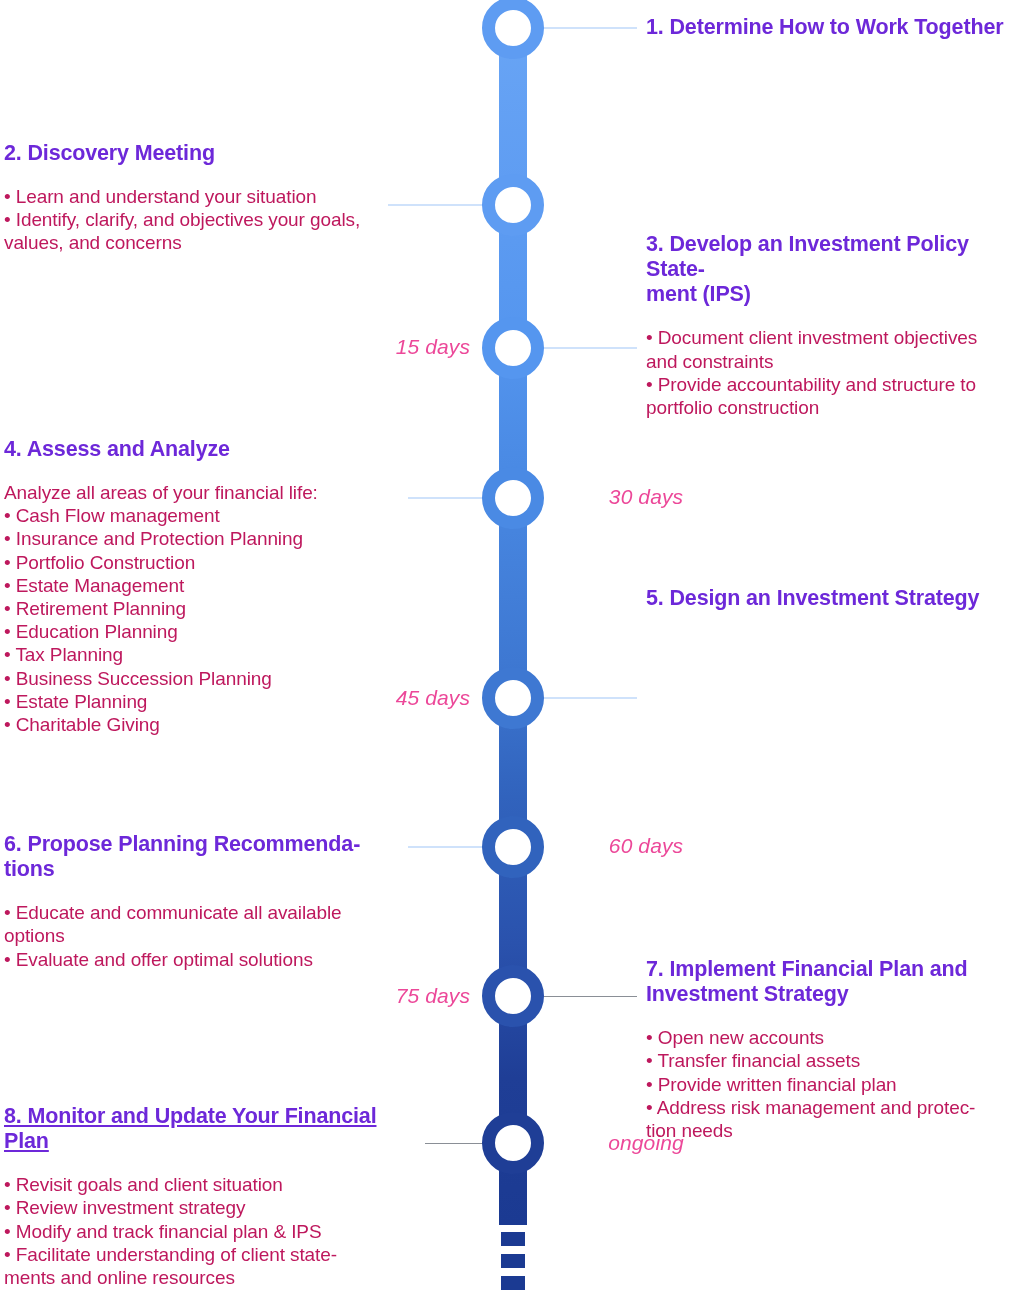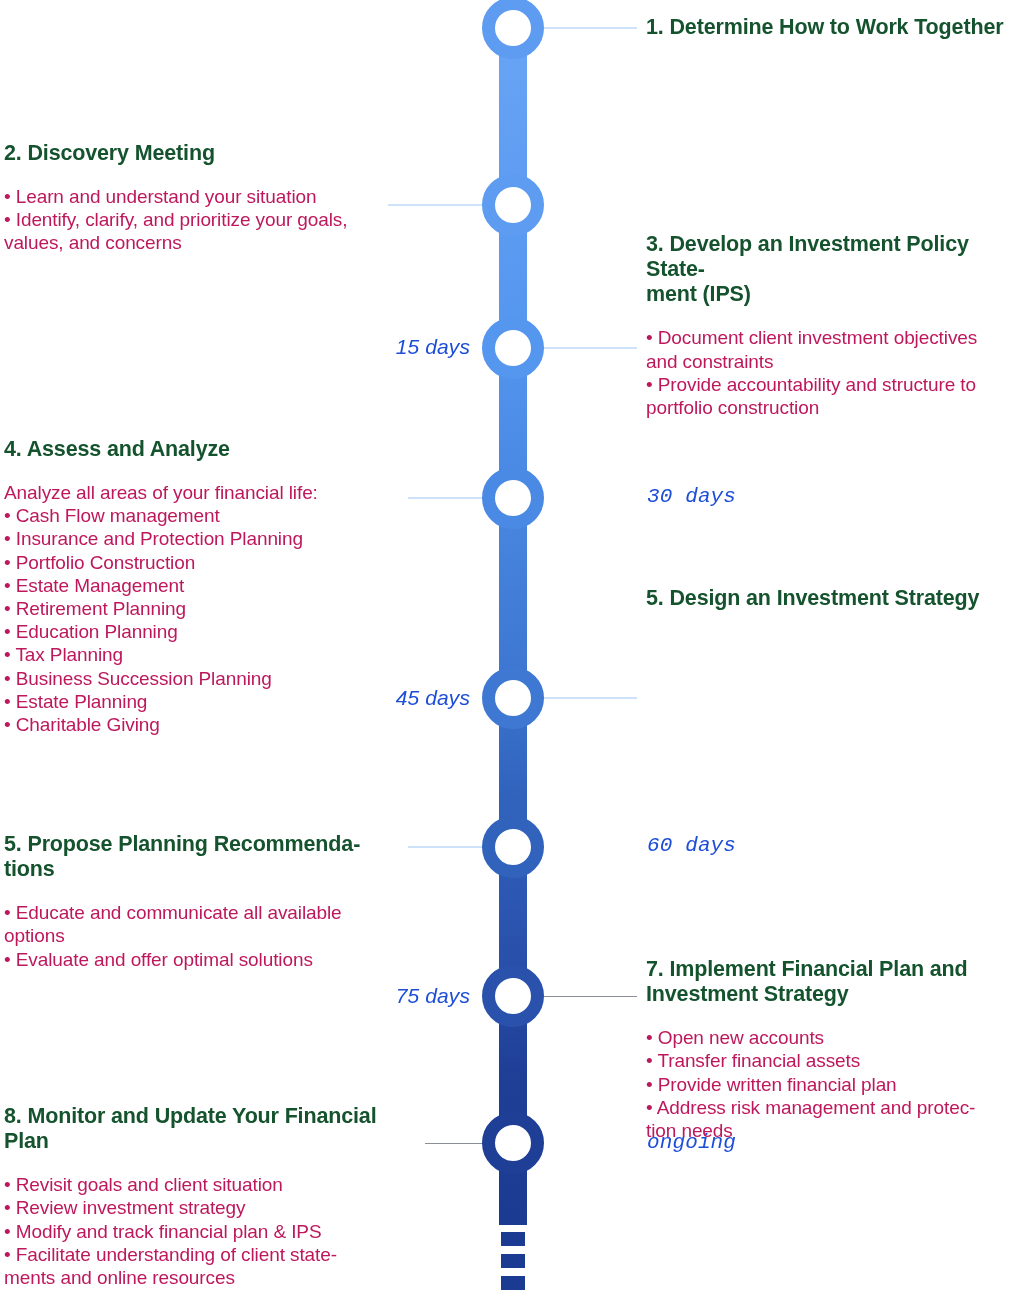--- a/index.html
+++ b/index.html
@@ -75,35 +75,35 @@
     height: 2px;
     background: #cfe2fb;
   }
   .leader.gray { background: #8a8f96; height: 1px; }
 
   
   .day-label {
     position: absolute;
     font-style: italic;
     font-size: 21px;
-    color: #1d4ed8;
+    color: #ec4899;
     white-space: nowrap;
     letter-spacing: 0.1px;
   }
   .day-label.left  { text-align: right; }
-  .day-label.right { text-align: right; font-family: Liberation Mono, monospace; }
+  .day-label.right { text-align: center; }
 
   
   .block { position: absolute; }
 
   .block h3 {
     font-size: 21.5px;
     font-weight: bold;
     line-height: 1.17;
-    color: #14532d;
+    color: #6d28d9;
     letter-spacing: -0.15px;
   }
 
   .block .body {
     margin-top: 19px;
     font-size: 19px;
     line-height: 1.22;
     color: #be185d;
     letter-spacing: -0.1px;
   }
@@ -148,21 +148,21 @@
   <div class="day-label right" style="left:556px; top:1131px; width:180px;">ongoing</div>
 
   <div class="block" style="left:646px; top:15px; width:372px;">
     <h3>1. Determine How to Work Together</h3>
   </div>
 
   <div class="block" style="left:4px; top:141px; width:390px;">
     <h3>2. Discovery Meeting</h3>
     <div class="body">
       <div class="line">• Learn and understand your situation</div>
-      <div class="line">• Identify, clarify, and prioritize your goals,
+      <div class="line">• Identify, clarify, and objectives your goals,
 values, and concerns</div>
     </div>
   </div>
 
   <div class="block" style="left:646px; top:232px; width:380px;">
     <h3 class="line" style="white-space:pre-wrap;">3. Develop an Investment Policy State-
 ment (IPS)</h3>
     <div class="body">
       <div class="line">• Document client investment objectives
 and constraints</div>
@@ -186,21 +186,21 @@
       <div class="line">• Estate Planning</div>
       <div class="line">• Charitable Giving</div>
     </div>
   </div>
 
   <div class="block" style="left:646px; top:586px; width:380px;">
     <h3>5. Design an Investment Strategy</h3>
   </div>
 
   <div class="block" style="left:4px; top:832px; width:380px;">
-    <h3 style="white-space:pre-wrap;">5. Propose Planning Recommenda-
+    <h3 style="white-space:pre-wrap;">6. Propose Planning Recommenda-
 tions</h3>
     <div class="body">
       <div class="line">• Educate and communicate all available
 options</div>
       <div class="line">• Evaluate and offer optimal solutions</div>
     </div>
   </div>
 
   <div class="block" style="left:646px; top:957px; width:380px;">
     <h3 style="white-space:pre-wrap;">7. Implement Financial Plan and
@@ -208,21 +208,21 @@
     <div class="body">
       <div class="line">• Open new accounts</div>
       <div class="line">• Transfer financial assets</div>
       <div class="line">• Provide written financial plan</div>
       <div class="line">• Address risk management and protec-
 tion needs</div>
     </div>
   </div>
 
   <div class="block" style="left:4px; top:1104px; width:380px;">
-    <h3 style="white-space:pre-wrap;">8. Monitor and Update Your Financial
+    <h3 style="white-space:pre-wrap;text-decoration:underline;">8. Monitor and Update Your Financial
 Plan</h3>
     <div class="body">
       <div class="line">• Revisit goals and client situation</div>
       <div class="line">• Review investment strategy</div>
       <div class="line">• Modify and track financial plan &amp; IPS</div>
       <div class="line">• Facilitate understanding of client state-
 ments and online resources</div>
     </div>
   </div>
 

